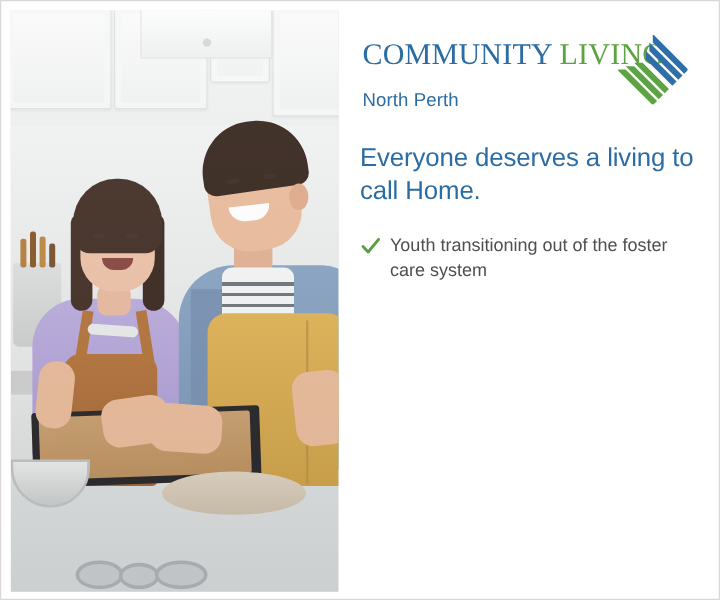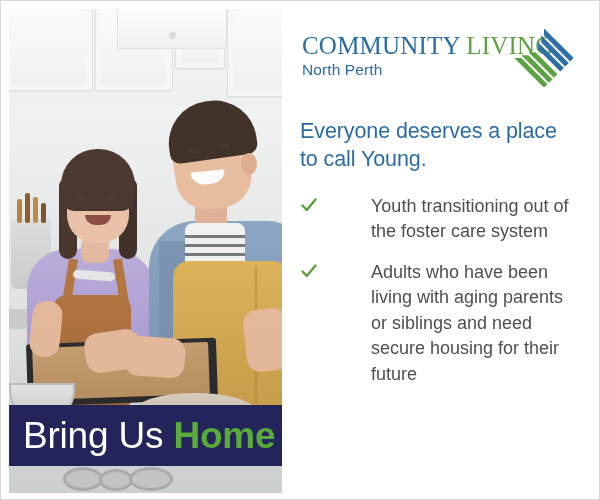--- a/index.html
+++ b/index.html
@@ -298,21 +298,21 @@
     line-height: 1.05;
     letter-spacing: 0.2px;
     white-space: nowrap;
   }
   .logo-line1 .community { color: #2b6ca3; }
   .logo-line1 .living { color: #5da343; }
   .logo-line2 {
     font-family: "Liberation Sans", sans-serif;
     font-size: 15.5px;
     color: #2b6ca3;
-    margin-top: 2px;
+    margin-top: 16px;
     letter-spacing: .1px;
   }
   .logo-mark {
     position: absolute;
     right: 6px;
     top: -2px;
     width: 58px;
     height: 58px;
   }
 
@@ -335,23 +335,22 @@
   }
   .check {
     flex: 0 0 auto;
     width: 18px;
     height: 18px;
     margin-right: 7px;
     margin-top: 2px;
   }
   .bullet-text {
     color: #4f4f4f;
-    font-size: 18px;
+    font-size: 15px;
     line-height: 1.42;
-    margin-left: 46px;
   }
 </style>
 </head>
 <body>
 
 <div id="flyer">
 
   <div class="photo-panel">
     <div class="photo">
 
@@ -415,23 +414,20 @@
       <div class="bowl"></div>
       <div class="dough"></div>
       <div class="cutter k1"></div>
       <div class="cutter k2"></div>
       <div class="cutter k3"></div>
 
       <div class="photo-sheen"></div>
     </div>
   </div>
 
-  <div class="banner">
-    <div class="banner-text"><span class="w">Bring Us</span> <span class="g">Home</span></div>
-  </div>
 
   <div class="content">
 
     <div class="logo">
       <div class="logo-words">
         <div class="logo-line1"><span class="community">COMMUNITY</span> <span class="living">LIVING</span></div>
         <div class="logo-line2">North Perth</div>
       </div>
 
       <div class="logo-mark">
@@ -443,40 +439,32 @@
             <polygon points="14,22 50,22 50,27 19,27" fill="#2f6fa8"></polygon>
 
             <polygon points="19,31 50,31 50,36 14,36" fill="#5da343"></polygon>
             <polygon points="16,38 50,38 50,43 11,43" fill="#5da343"></polygon>
             <polygon points="13,45 50,45 50,50 8,50" fill="#5da343"></polygon>
           </g>
         </svg>
       </div>
     </div>
 
-    <h1 class="headline">Everyone deserves a place to call Young.</h1>
+    <h1 class="headline">Everyone deserves a living to call Home.</h1>
 
     <ul class="bullets">
 
       <li class="bullet">
         <span class="check">
           <svg viewBox="0 0 18 18" width="18" height="18" aria-hidden="true">
             <polyline points="2.5,9.5 6.8,14 15.5,3.5" fill="none" stroke="#5a9e3f" stroke-width="2.4" stroke-linecap="round" stroke-linejoin="round"></polyline>
           </svg>
         </span>
         <span class="bullet-text">Youth transitioning out of the foster care system</span>
       </li>
 
 
-      <li class="bullet">
-        <span class="check">
-          <svg viewBox="0 0 18 18" width="18" height="18" aria-hidden="true">
-            <polyline points="2.5,9.5 6.8,14 15.5,3.5" fill="none" stroke="#5a9e3f" stroke-width="2.4" stroke-linecap="round" stroke-linejoin="round"></polyline>
-          </svg>
-        </span>
-        <span class="bullet-text">Adults who have been living with aging parents or siblings and need secure housing for their future</span>
-      </li>
 
 
     </ul>
   </div>
 
 </div>
 
 </body></html>

